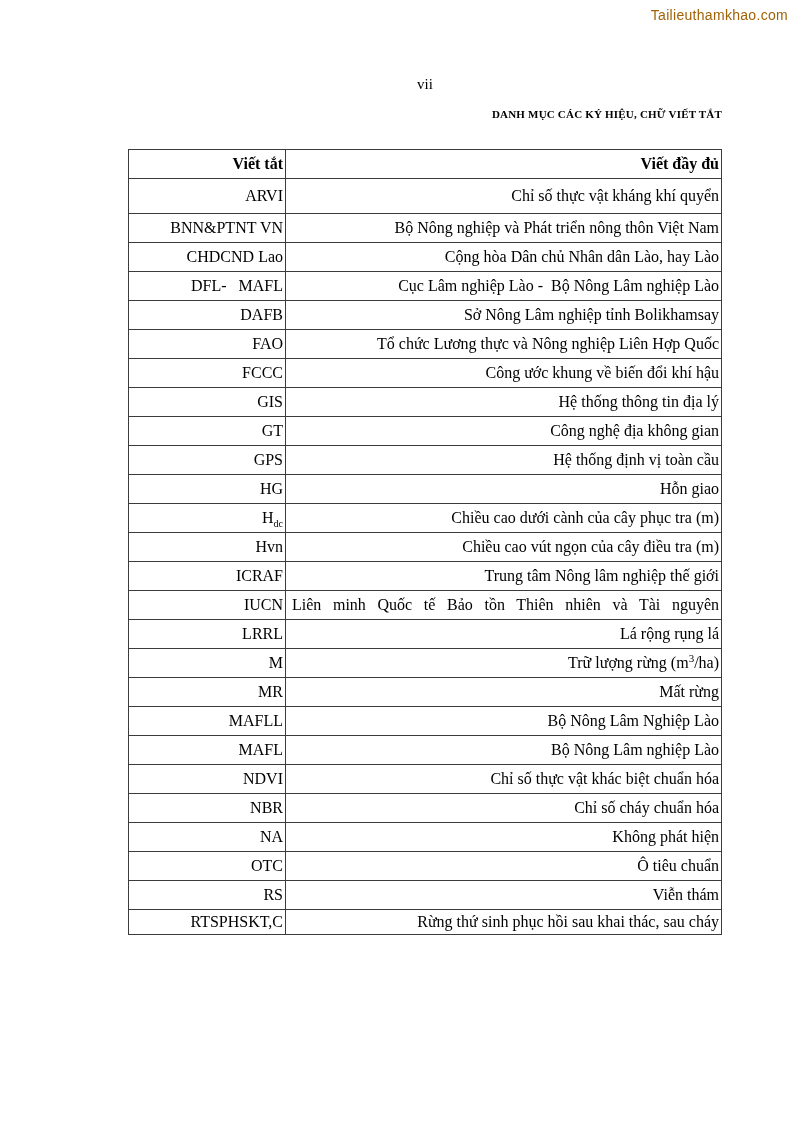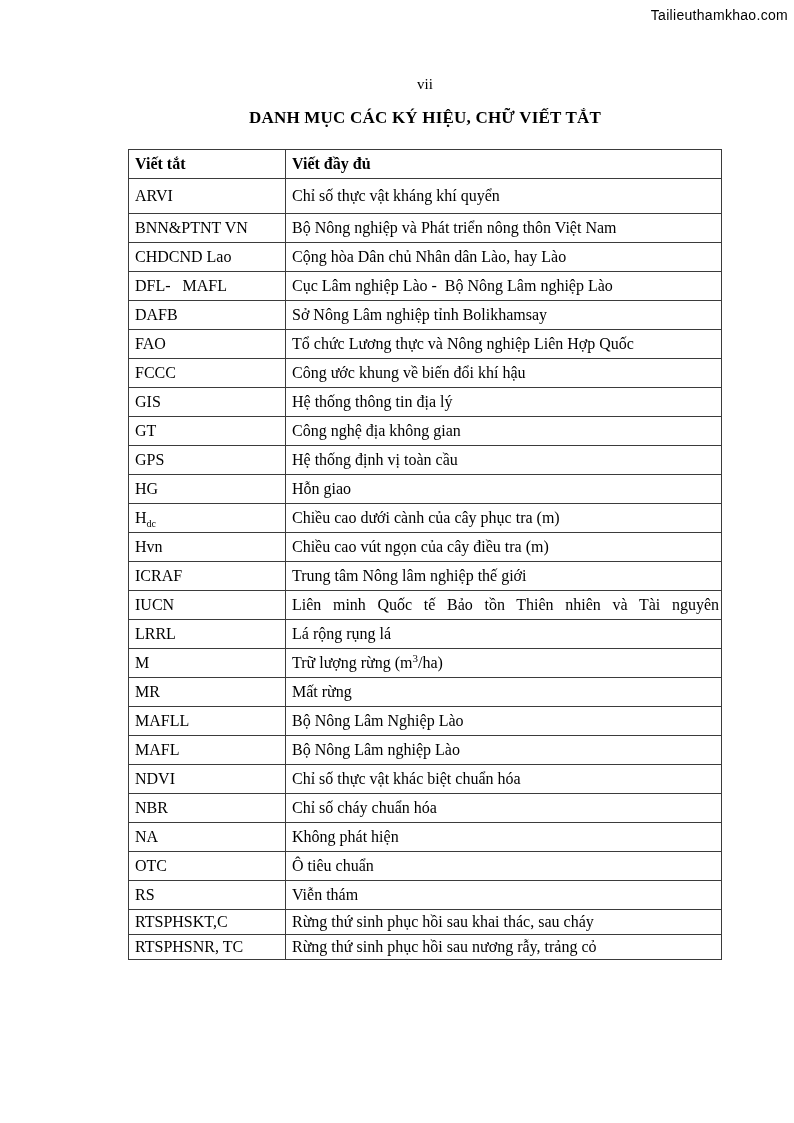--- a/index.html
+++ b/index.html
@@ -12,57 +12,57 @@
     font-family: "Liberation Serif", "DejaVu Serif", serif;
     color: #000000;
     overflow: hidden;
   }
   .watermark {
     position: absolute;
     top: 7px;
     right: 6px;
     font-family: "Liberation Sans", "DejaVu Sans", sans-serif;
     font-size: 14px;
-    color: #000000;
+    color: #a16207;
     letter-spacing: 0.3px;
   }
   .page-number {
     position: absolute;
     top: 76px;
     left: 128px;
     width: 594px;
     text-align: center;
     font-size: 15px;
   }
   .doc-title {
     position: absolute;
     top: 108px;
     left: 128px;
     width: 594px;
-    text-align: center;
-    font-size: 17px;
+    text-align: right;
+    font-size: 11px;
     font-weight: bold;
     letter-spacing: 0.2px;
   }
   table.abbr-table {
     position: absolute;
     top: 149px;
     left: 128px;
     width: 594px;
     border-collapse: collapse;
     table-layout: fixed;
   }
   .abbr-table th,
   .abbr-table td {
     border: 1px solid #3b3b3b;
     font-size: 16px;
     line-height: 1.15;
     padding: 2px 2px 2px 6px;
     vertical-align: middle;
-    text-align: left;
+    text-align: right;
     overflow: hidden;
   }
   .abbr-table th {
     font-weight: bold;
     height: 29px;
   }
   .abbr-table tr { height: 29px; }
   .abbr-table tr.tall { height: 35px; }
   .abbr-table tr.short { height: 25px; }
   td.abbr { white-space: pre-wrap; }
@@ -194,18 +194,14 @@
         <td class="full">Ô tiêu chuẩn</td>
       </tr>
       <tr>
         <td class="abbr">RS</td>
         <td class="full">Viễn thám</td>
       </tr>
       <tr class="short">
         <td class="abbr">RTSPHSKT,C</td>
         <td class="full">Rừng thứ sinh phục hồi sau khai thác, sau cháy</td>
       </tr>
-      <tr class="short">
-        <td class="abbr">RTSPHSNR, TC</td>
-        <td class="full">Rừng thứ sinh phục hồi sau nương rẫy, trảng cỏ</td>
-      </tr>
     </tbody>
 </table>
 
 </body></html>

